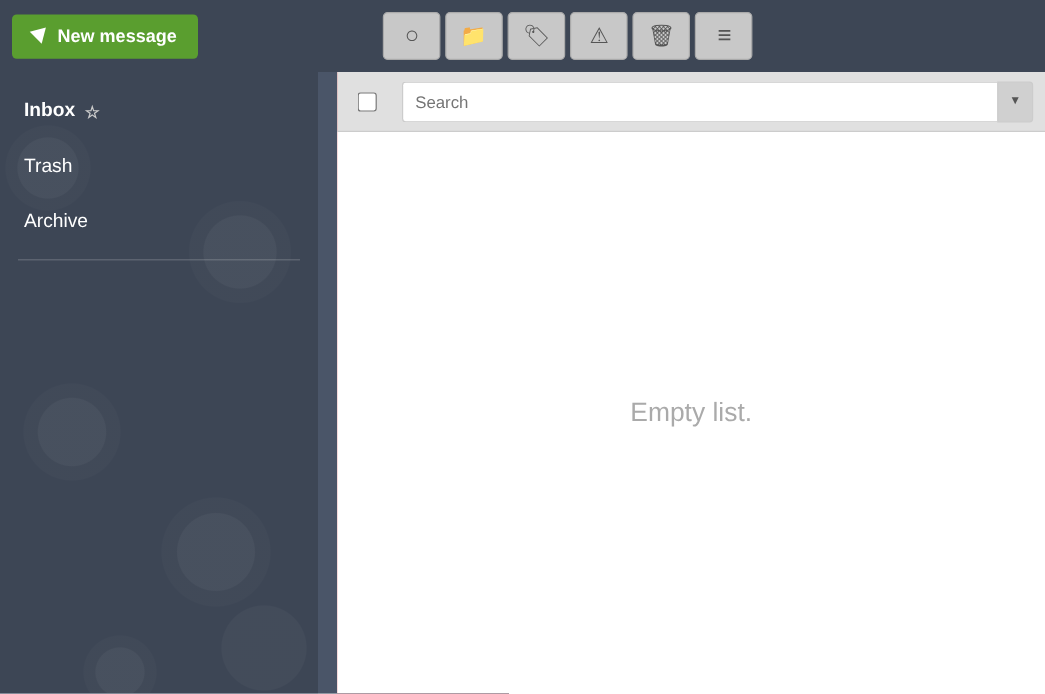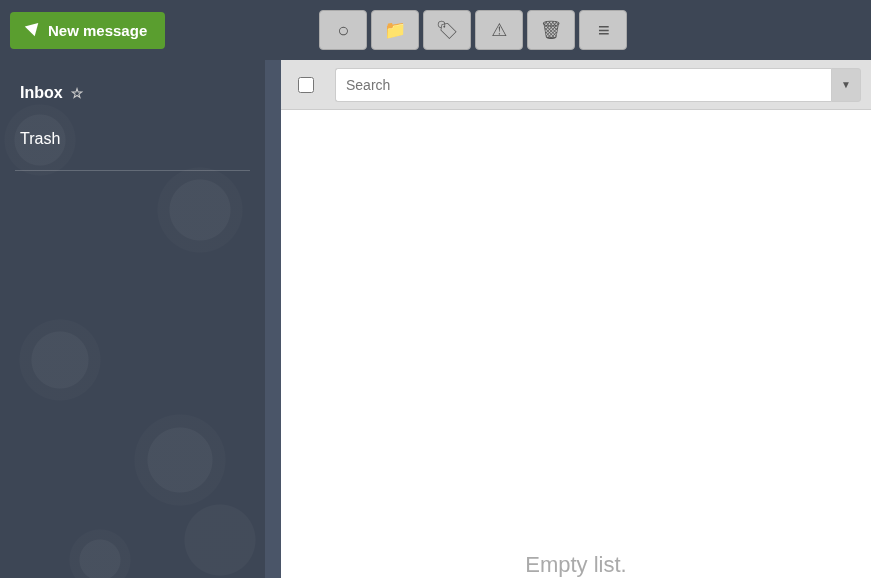--- a/index.html
+++ b/index.html
@@ -197,21 +197,21 @@
       justify-content: center;
       font-size: 10px;
       color: #555;
     }
 
     
     .email-list {
       flex: 1;
       background: white;
       display: flex;
-      align-items: flex-end;
+      align-items: center;
       justify-content: center;
     }
 
     .empty-list-text {
       color: #aaa;
       font-size: 22px;
     }
   </style>
 </head>
 <body>
@@ -246,20 +246,23 @@
 
   <div class="sidebar">
     <nav class="sidebar-nav">
       <div class="nav-item active">
         <span>Inbox</span>
         <span class="star-icon">☆</span>
       </div>
       <div class="nav-item">
         <span>Trash</span>
       </div>
+      <div class="nav-item">
+        <span>Archive</span>
+      </div>
       <div class="nav-divider"></div>
     </nav>
   </div>
 
   <div class="content">
     <div class="content-toolbar">
       <div class="checkbox-area">
         <input type="checkbox" style="">
       </div>
       <div class="search-container">

